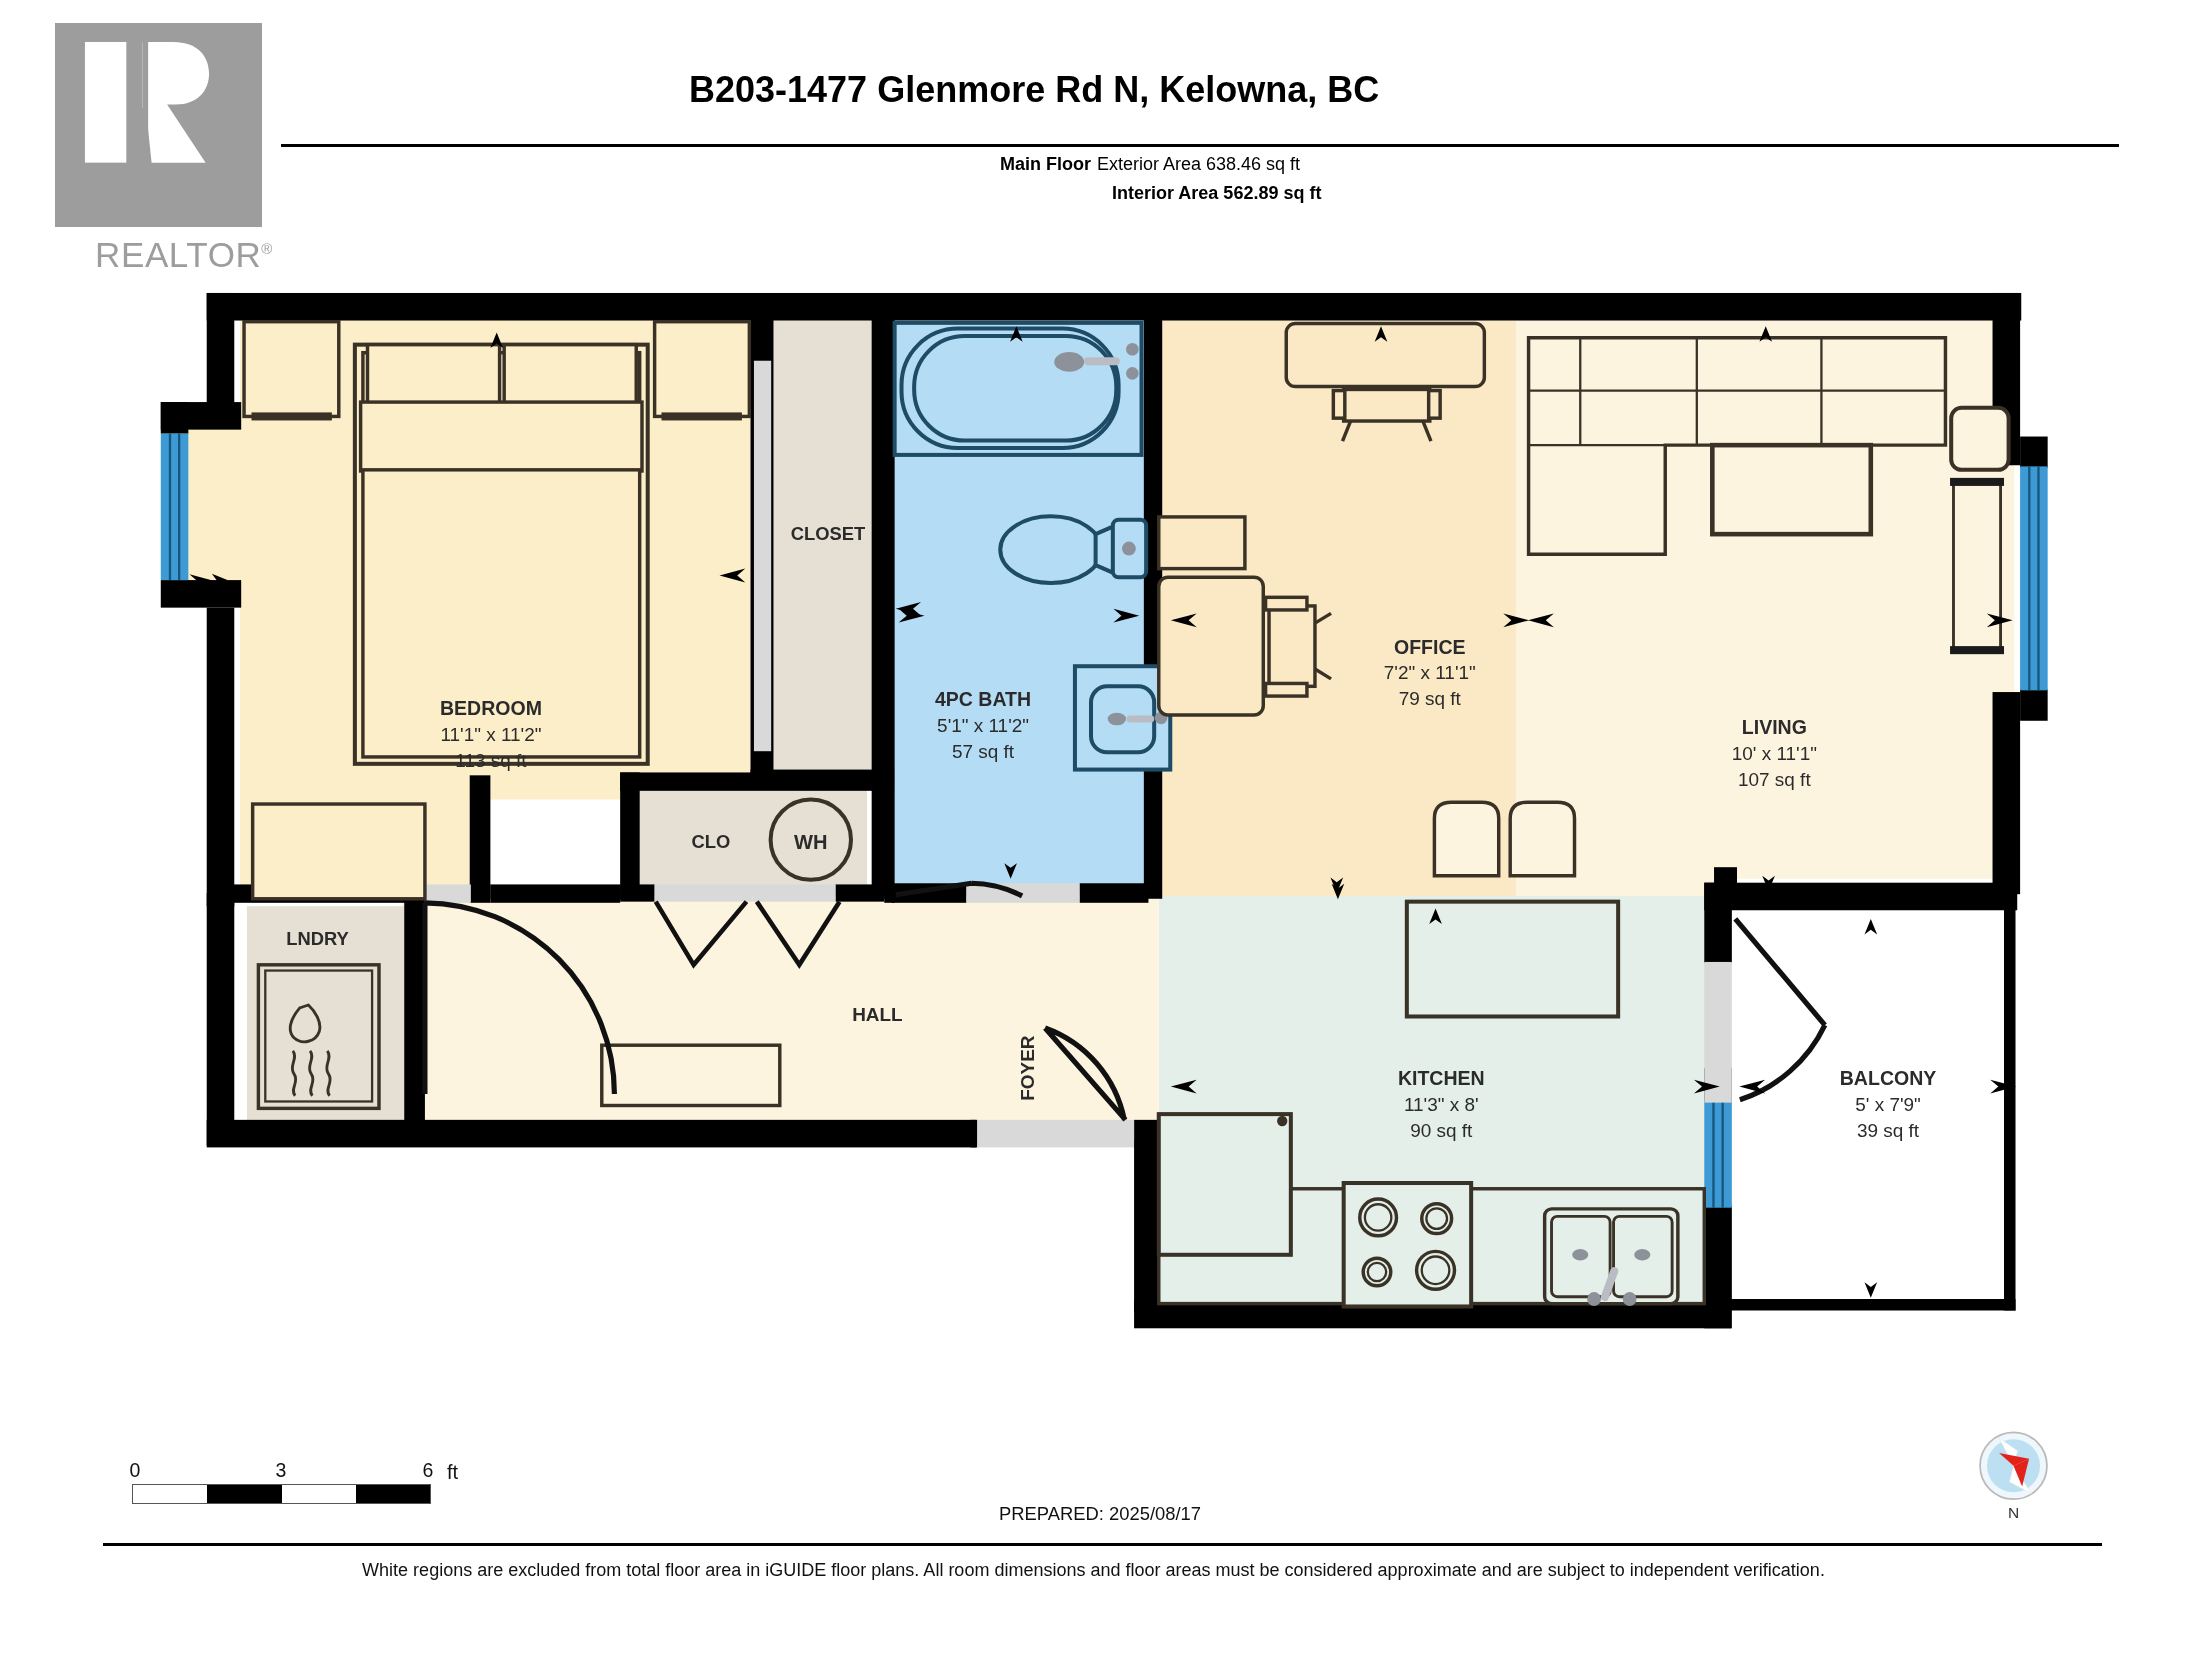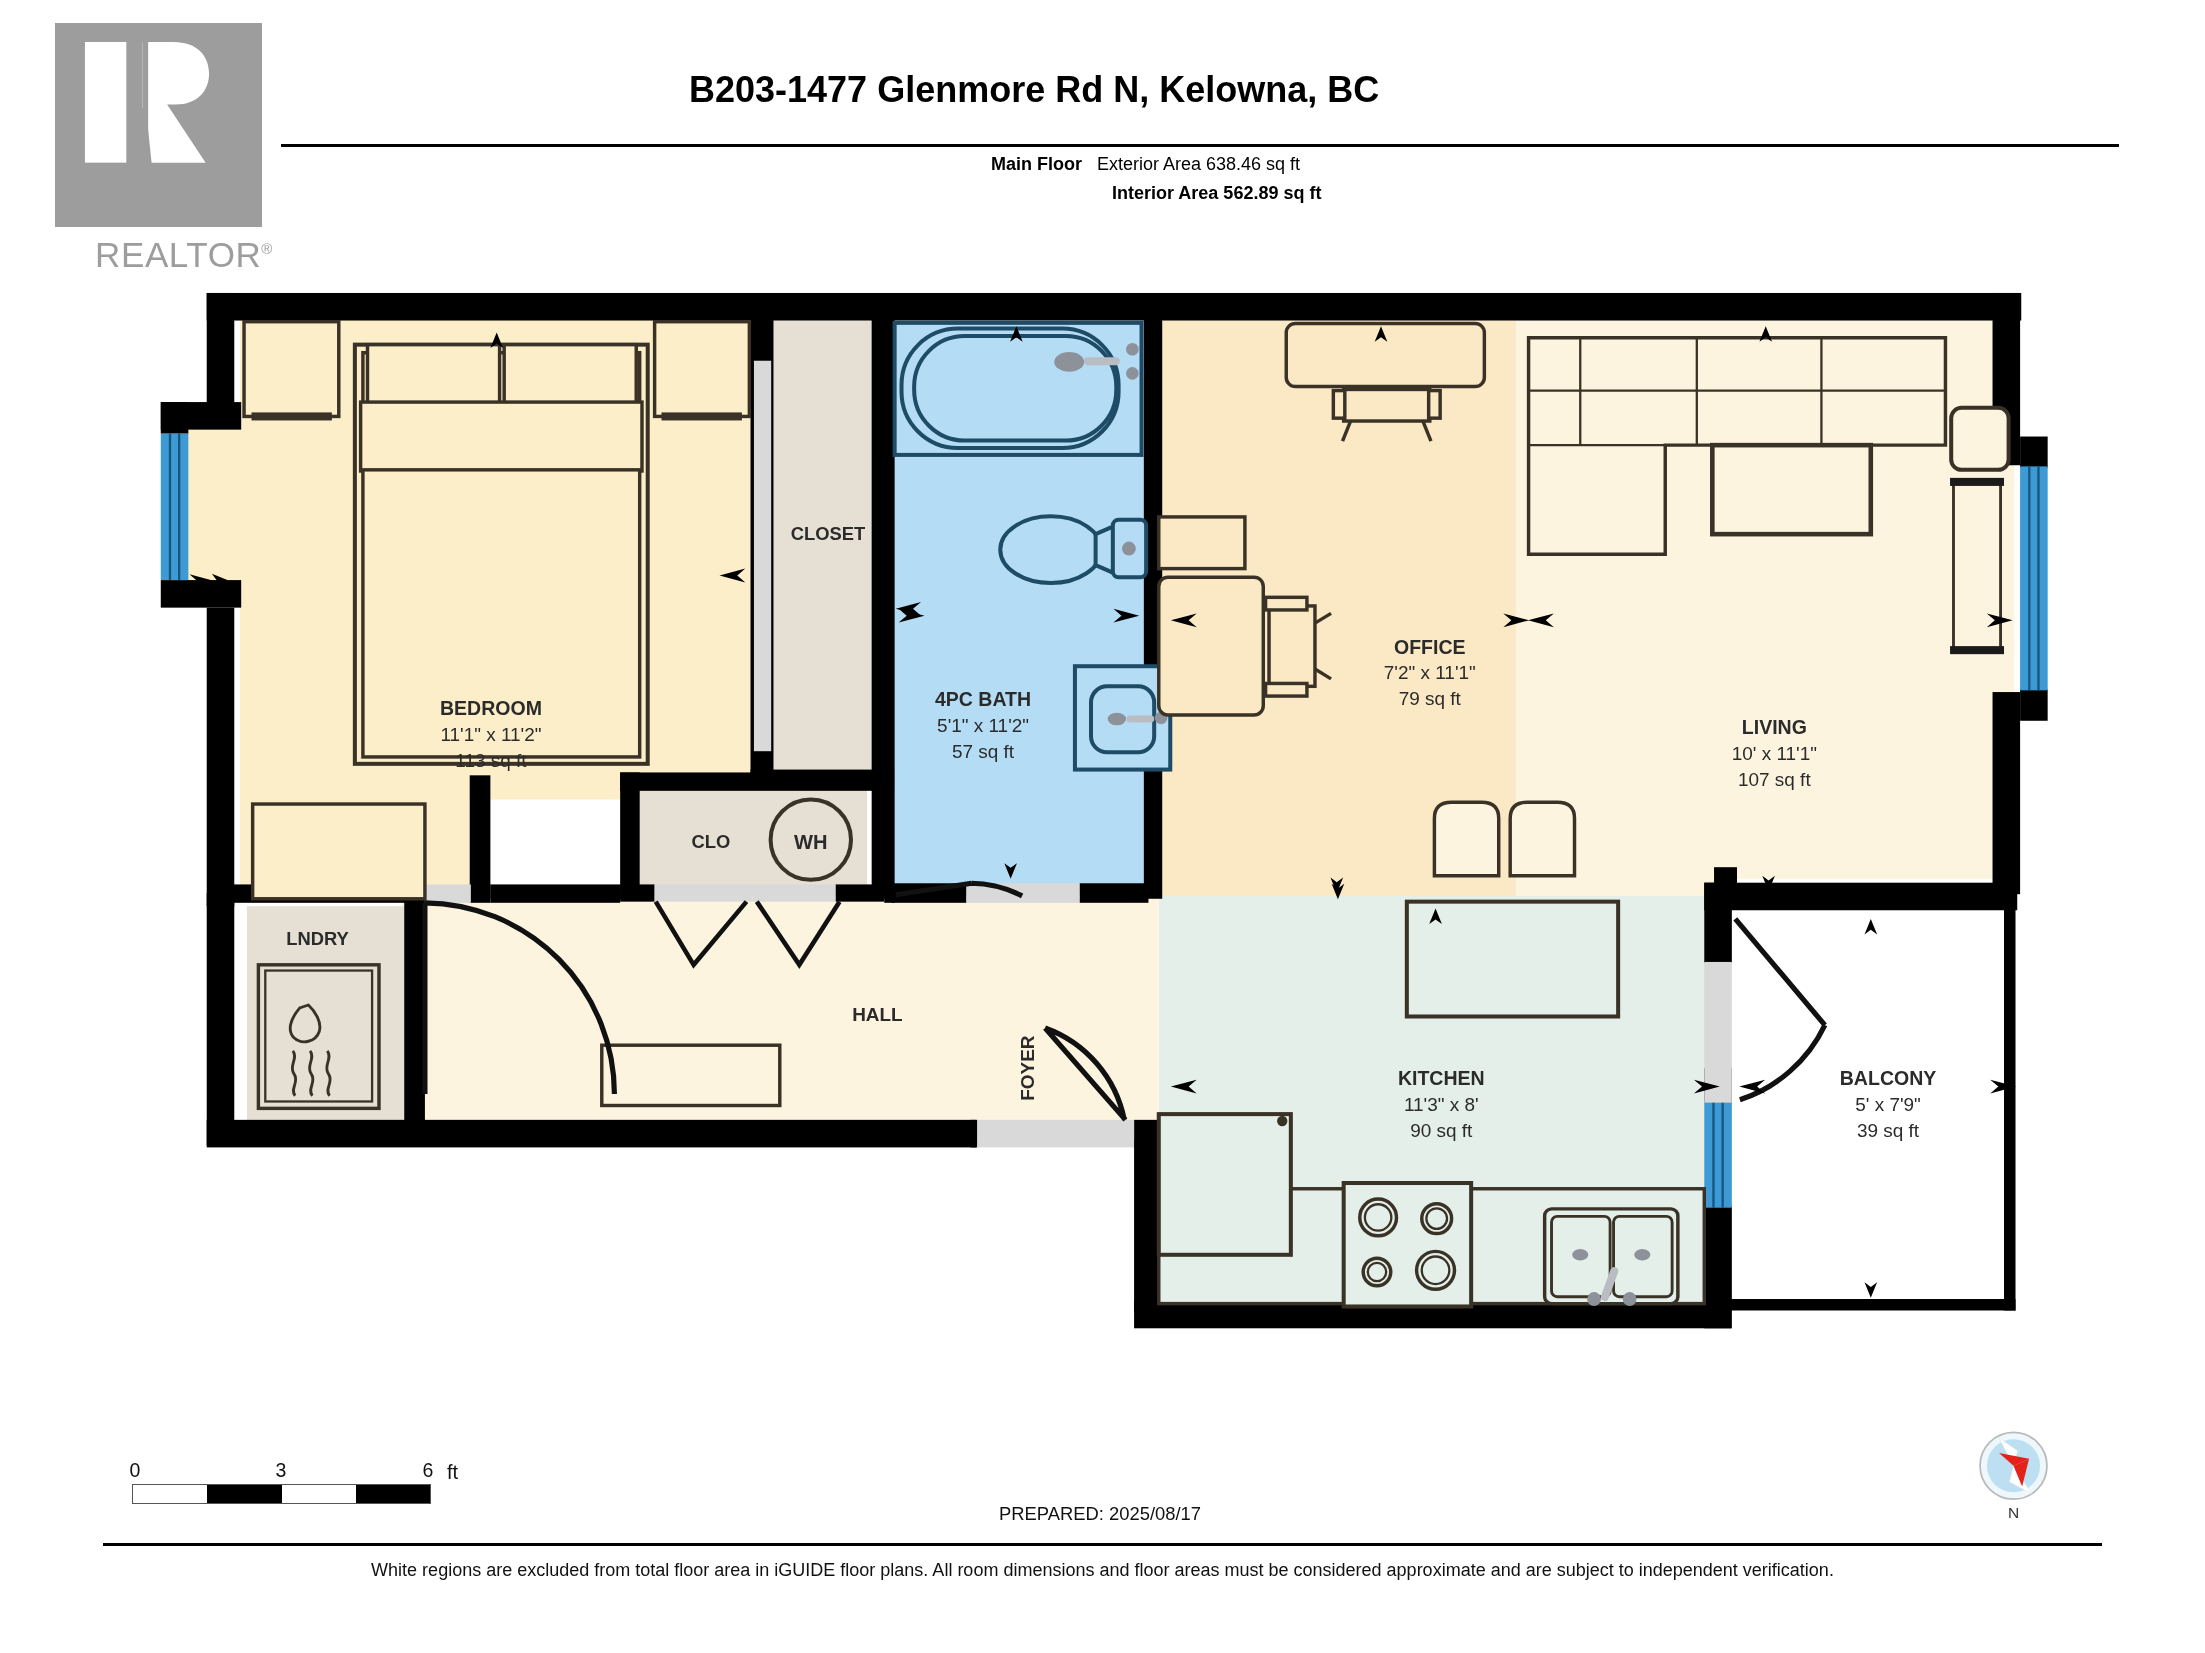--- a/index.html
+++ b/index.html
@@ -21,21 +21,21 @@
   #title {
     position:absolute; left:689px; top:69px; width:833px;
     text-align:left; font-size:36px; font-weight:bold; color:#000;
     white-space:nowrap;
   }
   #title-rule {
     position:absolute; left:281px; top:144px; width:1838px; height:3.4px; background:#000;
   }
   #floor-meta { position:absolute; left:976px; top:154px; width:517px; font-size:18px; color:#000; }
   #floor-meta .row { display:flex; margin-bottom:7.5px; }
-  #floor-meta .lbl { font-weight:bold; width:121px; text-align:right; padding-right:15px; }
+  #floor-meta .lbl { font-weight:bold; width:121px; text-align:right; padding-right:6px; }
   #floor-meta .val { text-align:center; }
   #floor-meta .row2 { padding-left:136px;font-weight:bold; }
 
   
   #plan { position:absolute; left:0; top:0; width:2205px; height:1654px; }
   svg#planSvg { position:absolute; left:0; top:0; }
 
   
   #scale { position:absolute; left:132px; top:1459px; width:322px; }
   #scale-nums { position:relative; height:25px; font-size:19.5px; color:#111; }
@@ -47,21 +47,21 @@
   #scale-bar .b { background:#000; }
   #scale-unit { position:absolute; left:315px; top:2.3px; font-size:20px; color:#111; }
 
   #prepared { position:absolute; left:999px; top:1464px; font-size:18.4px; color:#111; white-space:nowrap;margin-top:39px; }
 
   #compass { position:absolute; left:1976px; top:1430px; width:75px; height:98px; }
   #compass-n { position:absolute; left:0; top:74px; width:75px; text-align:center;
     font-size:15.5px; color:#333; }
 
   #footer-rule { position:absolute; left:103px; top:1543px; width:1999px; height:3.4px; background:#000; }
-  #disclaimer { position:absolute; left:103px; top:1560px; width:1999px;
+  #disclaimer { position:absolute; left:94px; top:1560px; width:1999px;
     text-align:center; font-size:18px; color:#111; }
 
   text { font-family:"Liberation Sans", sans-serif; }
 </style>
 </head>
 <body>
 
 <div id="page">
 
   <div id="realtor-logo">

